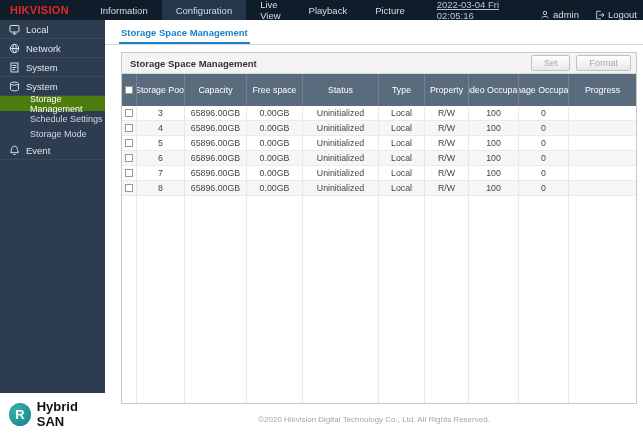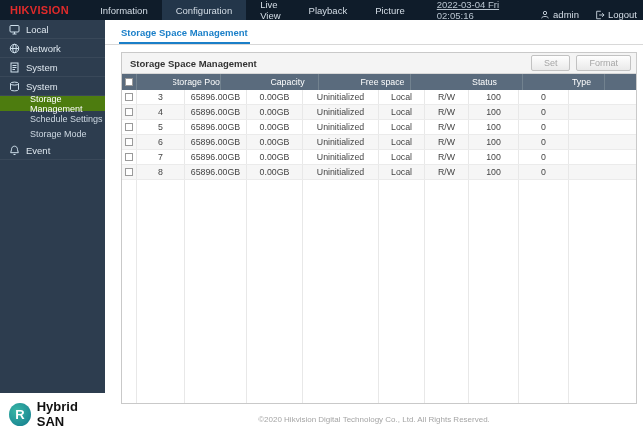--- a/index.html
+++ b/index.html
@@ -53,21 +53,21 @@
   .panel-buttons { margin-left:auto; display:flex; gap:6px; }
   .btn { font-size:9px; color:#a6a6a6; background:linear-gradient(#fefefe,#e9e9e9);
          border:1px solid #c2c2c2; border-radius:2px; padding:2px 12px; cursor:default; }
 
   .tbl { flex:1; display:flex; flex-direction:column; font-size:8.8px; min-height:0; }
   .cell { display:flex; align-items:center; justify-content:center; overflow:hidden;
           white-space:nowrap; flex:none; }
   .c0 { width:15px; } .c1 { width:48px; } .c2 { width:62px; } .c3 { width:56px; }
   .c4 { width:76px; } .c5 { width:46px; } .c6 { width:44px; } .c7 { width:50px; }
   .c8 { width:50px; } .c9 { flex:1; }
-  .thead { display:flex; background:#5a6b7d; color:#fff; height:16px; flex:none;gap:36px; }
+  .thead { display:flex; background:#5a6b7d; color:#fff; height:32px; flex:none; }
   .thead .cell { border-right:1px solid #72828f; }
   .thead .c9 { border-right:none; }
   .trow { display:flex; height:15px; border-bottom:1px solid #ebebeb; color:#444;
           background:#fff; flex:none; cursor:default; }
   .trow.alt { background:#f6f6f6; }
   .trow .cell { border-right:1px solid #e8e8e8; }
   .trow .c9 { border-right:none; }
   .grid-fill { flex:1; display:flex; min-height:0; }
   .grid-fill .cell { border-right:1px solid #e8e8e8; height:100%; }
   .grid-fill .c9 { border-right:none; }

